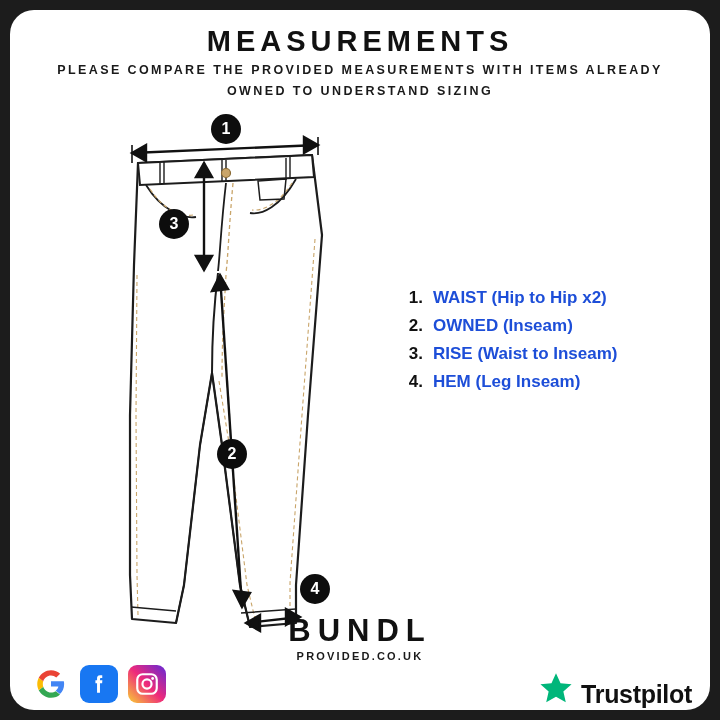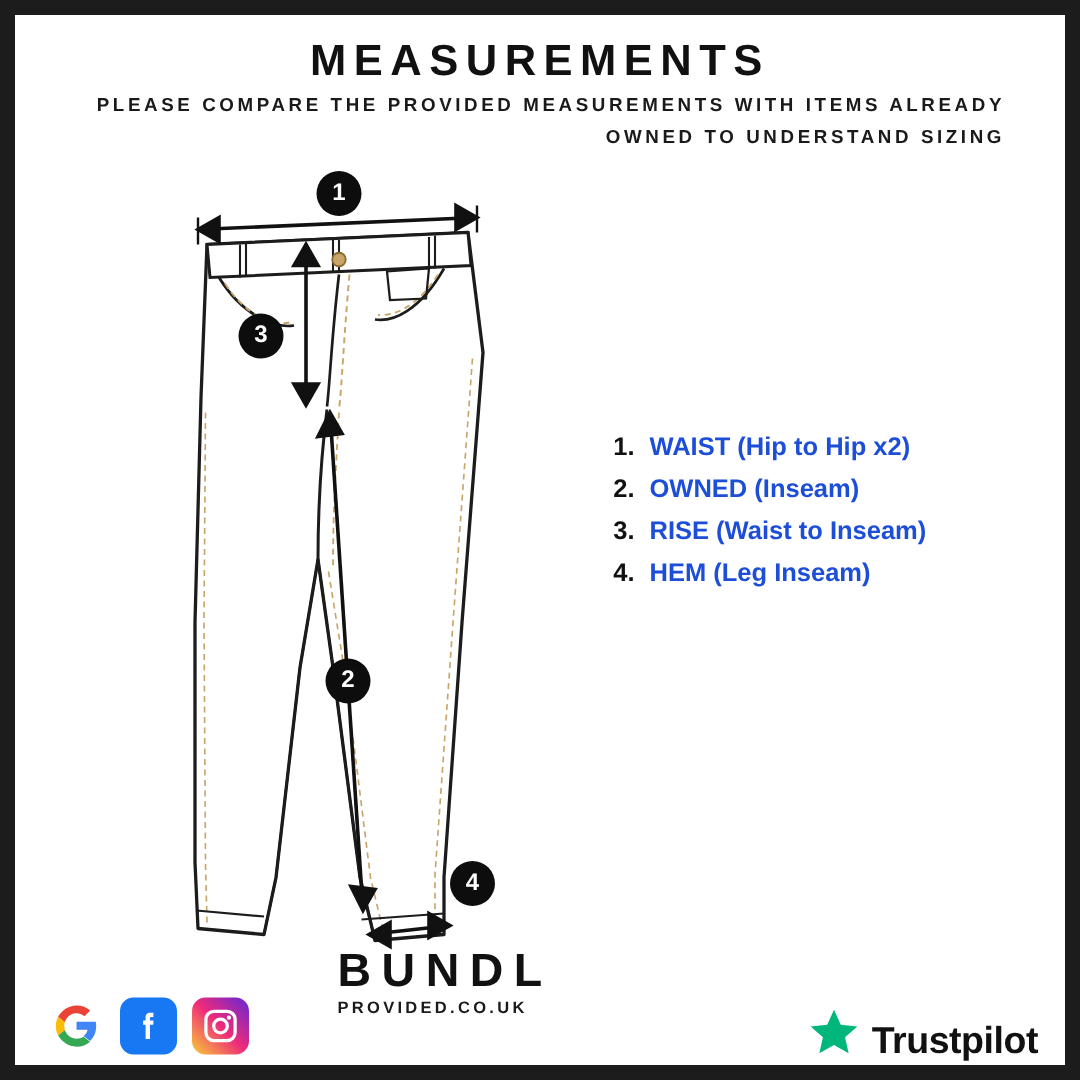--- a/index.html
+++ b/index.html
@@ -17,39 +17,40 @@
     background: #1c1c1c;
     overflow: hidden;
   }
   #canvas {
     position: absolute;
     left: 10px;
     top: 10px;
     width: 700px;
     height: 700px;
     background: #ffffff;
+    border-radius: 24px;
   }
   
   .title {
     position: absolute;
     left: 0;
     top: 15px;
     width: 700px;
     text-align: center;
     font-size: 29px;
     font-weight: bold;
     letter-spacing: 5px;
     color: #111111;
   }
   .subtitle {
     position: absolute;
     left: 40px;
     top: 50px;
     width: 620px;
-    text-align: right;
+    text-align: center;
     font-size: 12.5px;
     font-weight: bold;
     letter-spacing: 2.4px;
     line-height: 21px;
     color: #1a1a1a;
   }
   
   .legend {
     position: absolute;
     left: 385px;
@@ -95,22 +96,23 @@
     font-weight: bold;
     display: flex;
     align-items: center;
     justify-content: center;
     box-sizing: border-box;
   }
   
   .brand {
     position: absolute;
     left: 215px;
-    top: 620px;
+    top: 604px;
     width: 270px;
+    text-align: center;
   }
   .brand-name {
     font-size: 31px;
     font-weight: bold;
     letter-spacing: 7px;
     color: #111111;
     line-height: 34px;
   }
   .brand-sub {
     font-size: 11px;

